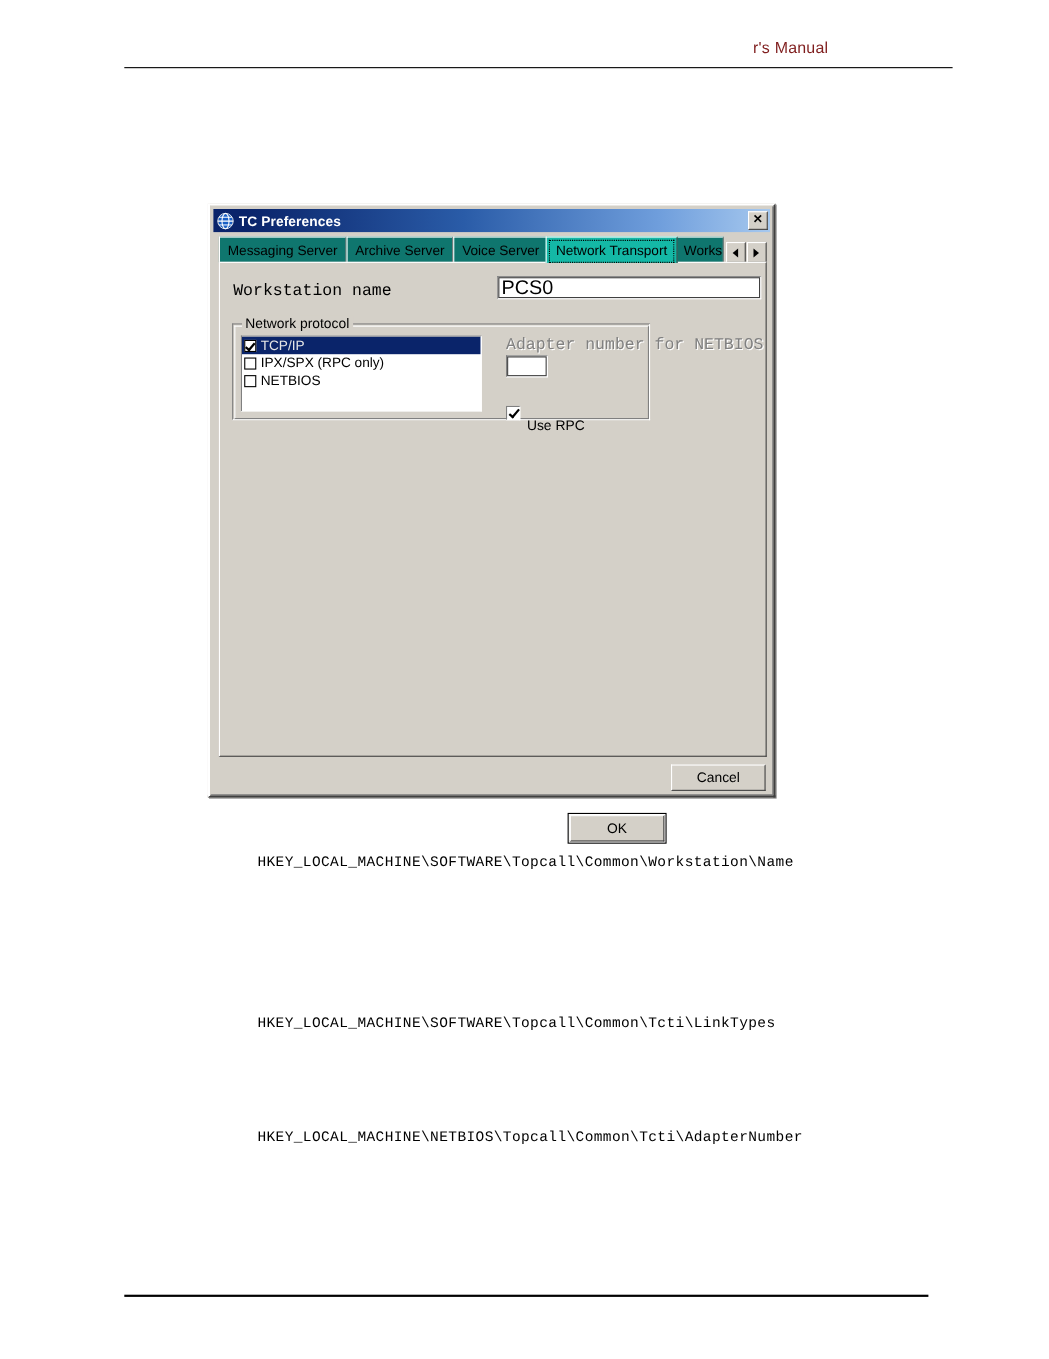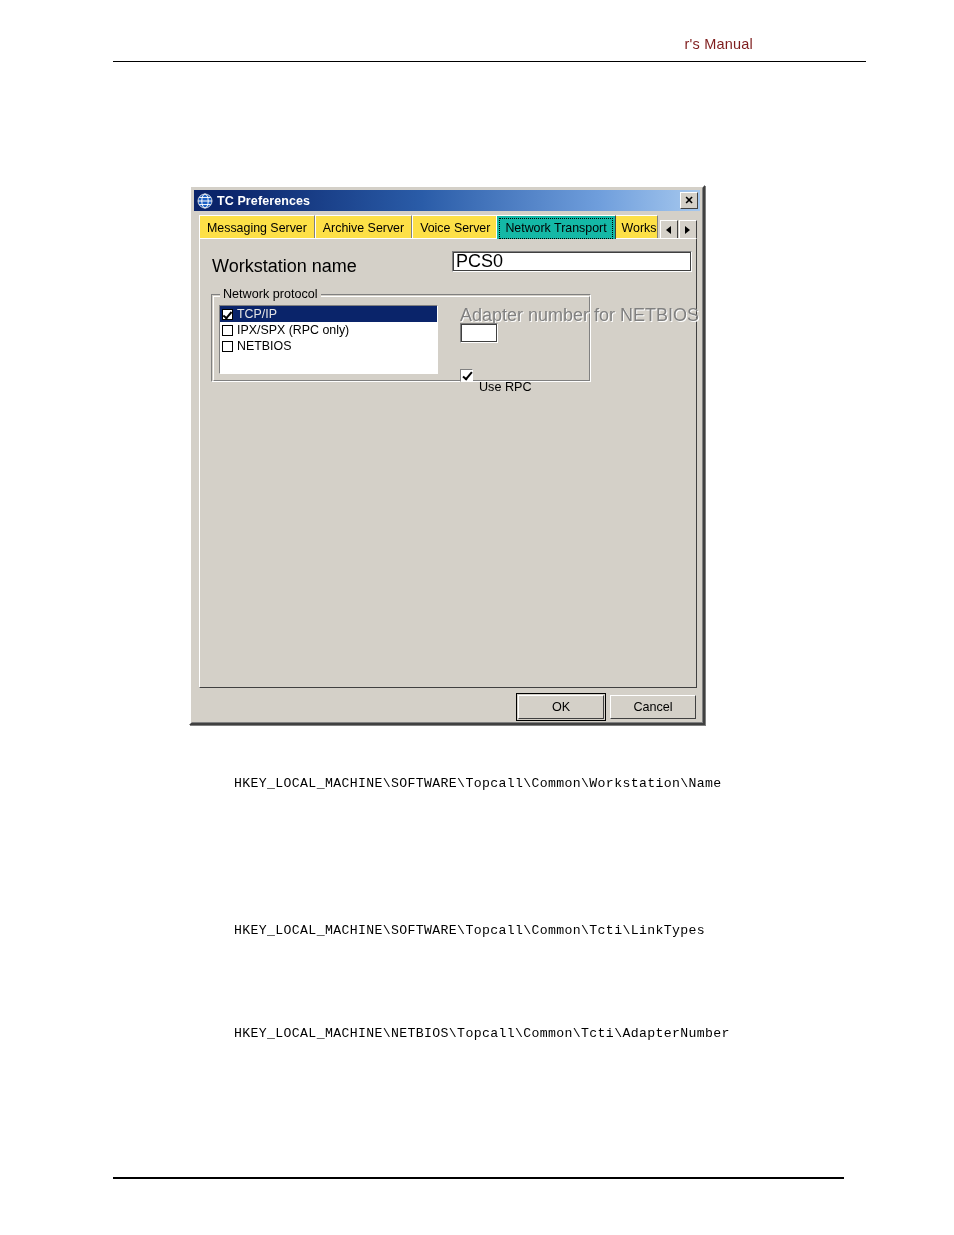--- a/index.html
+++ b/index.html
@@ -146,21 +146,21 @@
     position: absolute;
     left: 8px;
     top: 30px;
     width: 498px;
     height: 22px;
     display: flex;
     align-items: flex-end;
   }
   .tab {
     height: 24px;
-    background: #fde047;
+    background: #0f766e;
     border-top: 1.5px solid #ffffff;
     border-left: 1.5px solid #ffffff;
     border-right: 1.5px solid #808080;
     border-bottom: none;
     box-sizing: border-box;
     display: flex;
     align-items: center;
     justify-content: center;
     padding: 0 7px;
     font-size: 12.4px;
@@ -238,24 +238,24 @@
     background: #d4d0c8;
     border-top: 1.5px solid #ffffff;
     border-left: 1.5px solid #ffffff;
     border-right: 1.5px solid #404040;
     border-bottom: 1.5px solid #404040;
     box-sizing: border-box;
   }
 
   .field-label {
     position: absolute;
-    font-size: 18px;
-    color: #000;
-    white-space: nowrap;
-    font-family: Liberation Sans, sans-serif;
+    font-size: 15px;
+    color: #000;
+    white-space: nowrap;
+    font-family: Liberation Mono, monospace;
   }
   .field-label.disabled { color: #808080; text-shadow: 1px 1px 0 #ffffff; }
 
   .ws-label { left: 12px; top: 17px; }
 
   .textfield {
     position: absolute;
     background: #ffffff;
     border-top: 1.5px solid #808080;
     border-left: 1.5px solid #808080;
@@ -432,20 +432,21 @@
     align-items: center;
     justify-content: center;
     font-size: 12.6px;
     color: #000;
     cursor: default;
     font-family: "Liberation Sans", sans-serif;
   }
   .dlg-btn.default {
     outline: 1px solid #000;
     outline-offset: 1px;
+    margin-top: 46px;
   }
   .btn-ok { left: 327px; top: 508px; }
   .btn-cancel { left: 419px; top: 508px; }
 </style>
 </head>
 <body>
 
 <div class="page-header">
   <div class="page-header-text">r's Manual</div>
   <div class="header-rule"></div>

